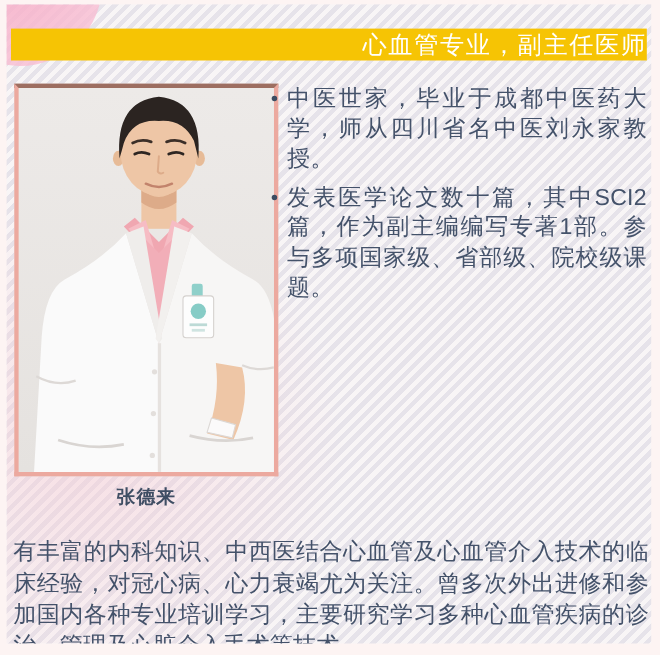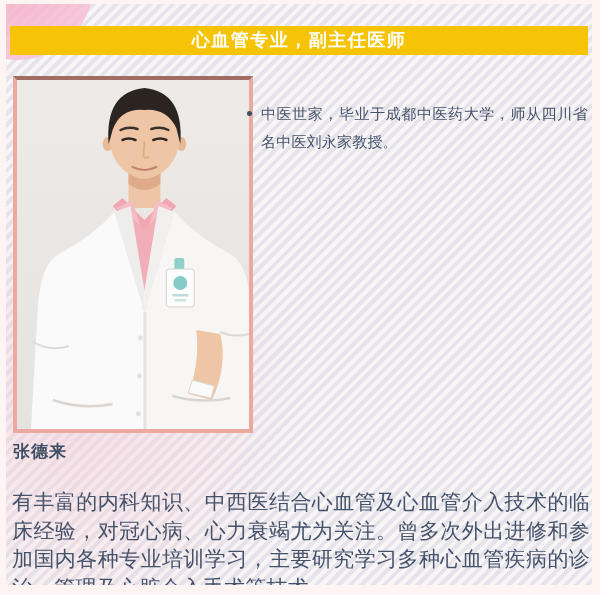--- a/index.html
+++ b/index.html
@@ -25,44 +25,44 @@
   }
   .circle-deco {
     position:absolute; left:-63px; top:-94px; width:150px; height:150px;
     border-radius:50%;
     background:radial-gradient(circle at 40% 40%, rgba(246,172,198,0.9), rgba(249,197,216,0.75));
     z-index:2;
   }
   .banner {
     position:absolute; left:4px; top:22px; width:578px; height:29px;
     background:#f6c404;
-    color:#ffffff; font-size:18px; font-weight:bold; letter-spacing:1.5px;
-    text-align:center; line-height:29px;
+    color:#ffffff; font-size:22px; font-weight:normal; letter-spacing:1.5px;
+    text-align:right; line-height:29px;
     z-index:3;
   }
   .photo-frame {
     position:absolute; left:7px; top:72px; width:240px; height:357px;
     border:4px solid #eca99f; border-top-color:#9d6e61;
     background:#eae7e5;
     z-index:3;
   }
   .photo-frame svg { display:block; width:100%; height:100%; }
   .doctor-name {
     position:absolute; left:7px; top:436px; width:240px;
-    text-align:left; font-size:17px; font-weight:bold; color:#3f4e64;
+    text-align:center; font-size:17px; font-weight:bold; color:#3f4e64;
     letter-spacing:1px; z-index:3;
   }
   .bullets {
     position:absolute; left:238px; top:72px; width:344px;
     z-index:3; list-style:none;
   }
   .bullets li {
     position:relative; padding-left:17px; margin-bottom:7px;
-    font-size:15px; line-height:27.5px; color:#44526a;
-    text-align:justify; letter-spacing:0.2px;margin-top:24px;
+    font-size:21px; line-height:27.5px; color:#44526a;
+    text-align:justify; letter-spacing:0.2px;
   }
   .bullets li .dot {
     position:absolute; left:3px; top:11px; width:5px; height:5px;
     border-radius:50%; background:#3c4c62;
   }
   .continuation {
     position:absolute; left:6px; top:484px; width:578px;
     font-size:21px; line-height:28.5px; color:#44526a;
     text-align:justify; letter-spacing:0.2px; z-index:3;
   }
@@ -142,18 +142,22 @@
       </svg>
     </div>
 
     <div class="doctor-name">张德来</div>
 
     <ul class="bullets">
         <li>
         <span class="dot"></span>
         <span>中医世家，毕业于成都中医药大学，师从四川省名中医刘永家教授。</span>
       </li>
+        <li>
+        <span class="dot"></span>
+        <span>发表医学论文数十篇，其中SCI2篇，作为副主编编写专著1部。参与多项国家级、省部级、院校级课题。</span>
+      </li>
       </ul>
 
     <div class="continuation">有丰富的内科知识、中西医结合心血管及心血管介入技术的临床经验，对冠心病、心力衰竭尤为关注。曾多次外出进修和参加国内各种专业培训学习，主要研究学习多种心血管疾病的诊治、管理及心脏介入手术等技术。</div>
 
   </div>
 </div>
 
 </body></html>

